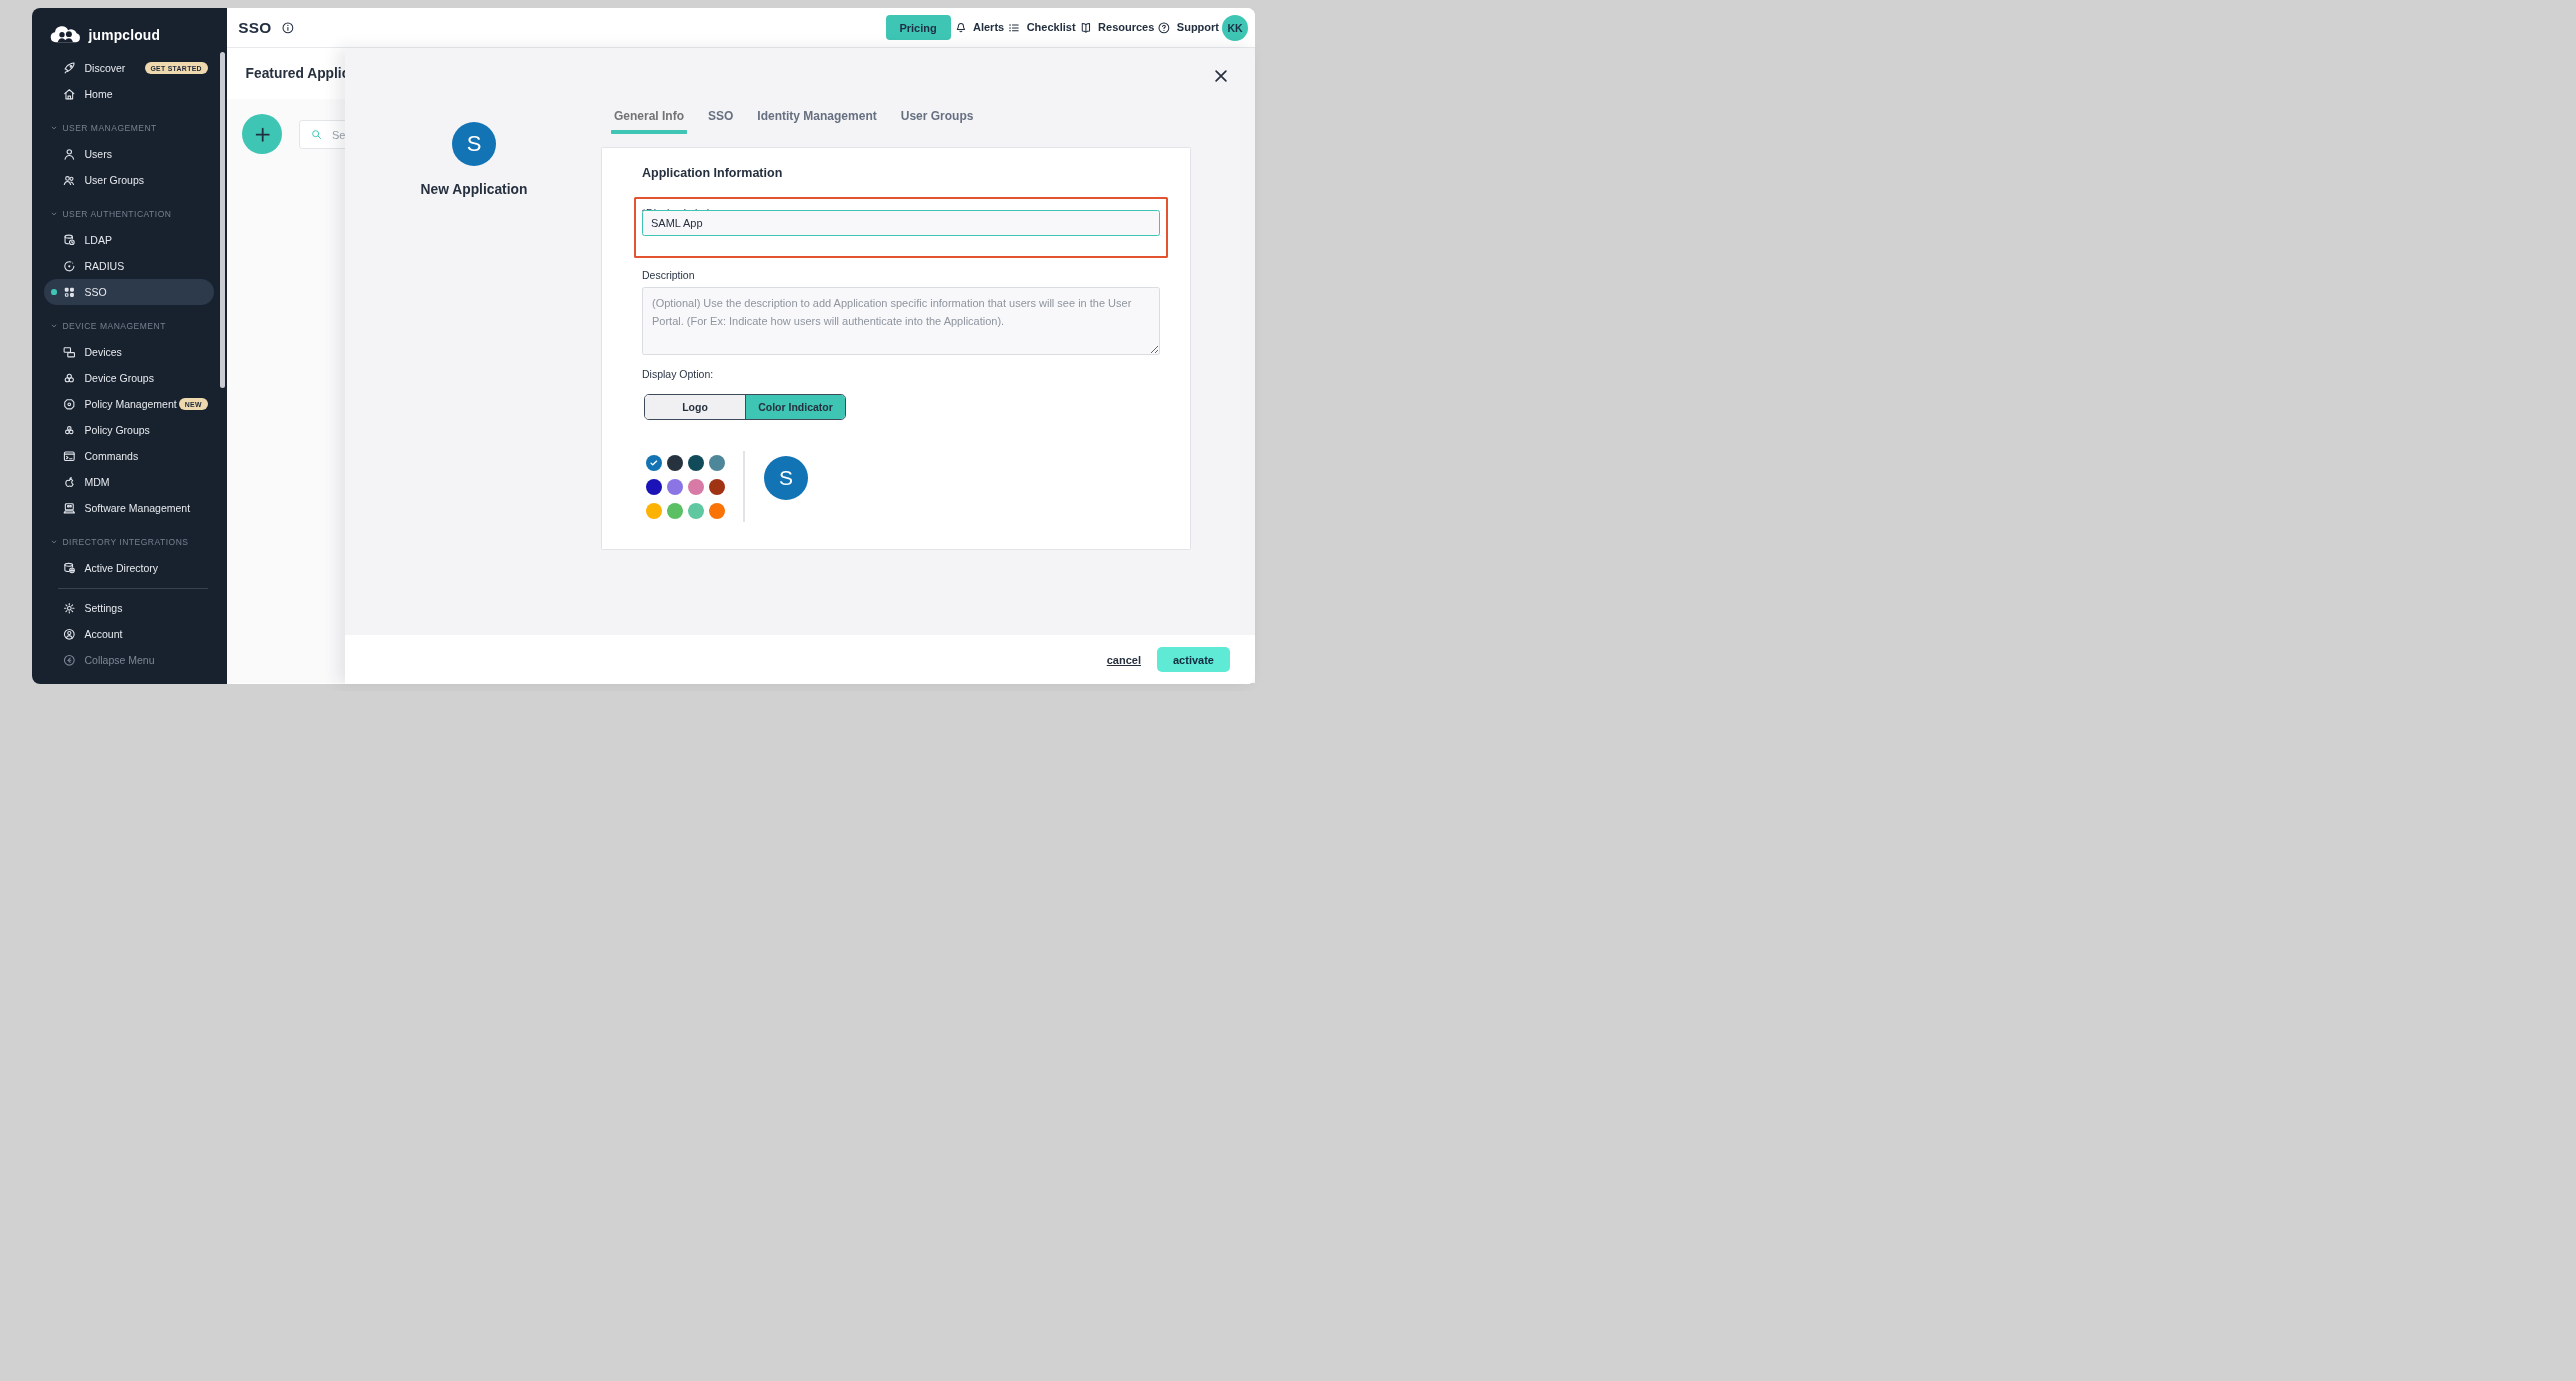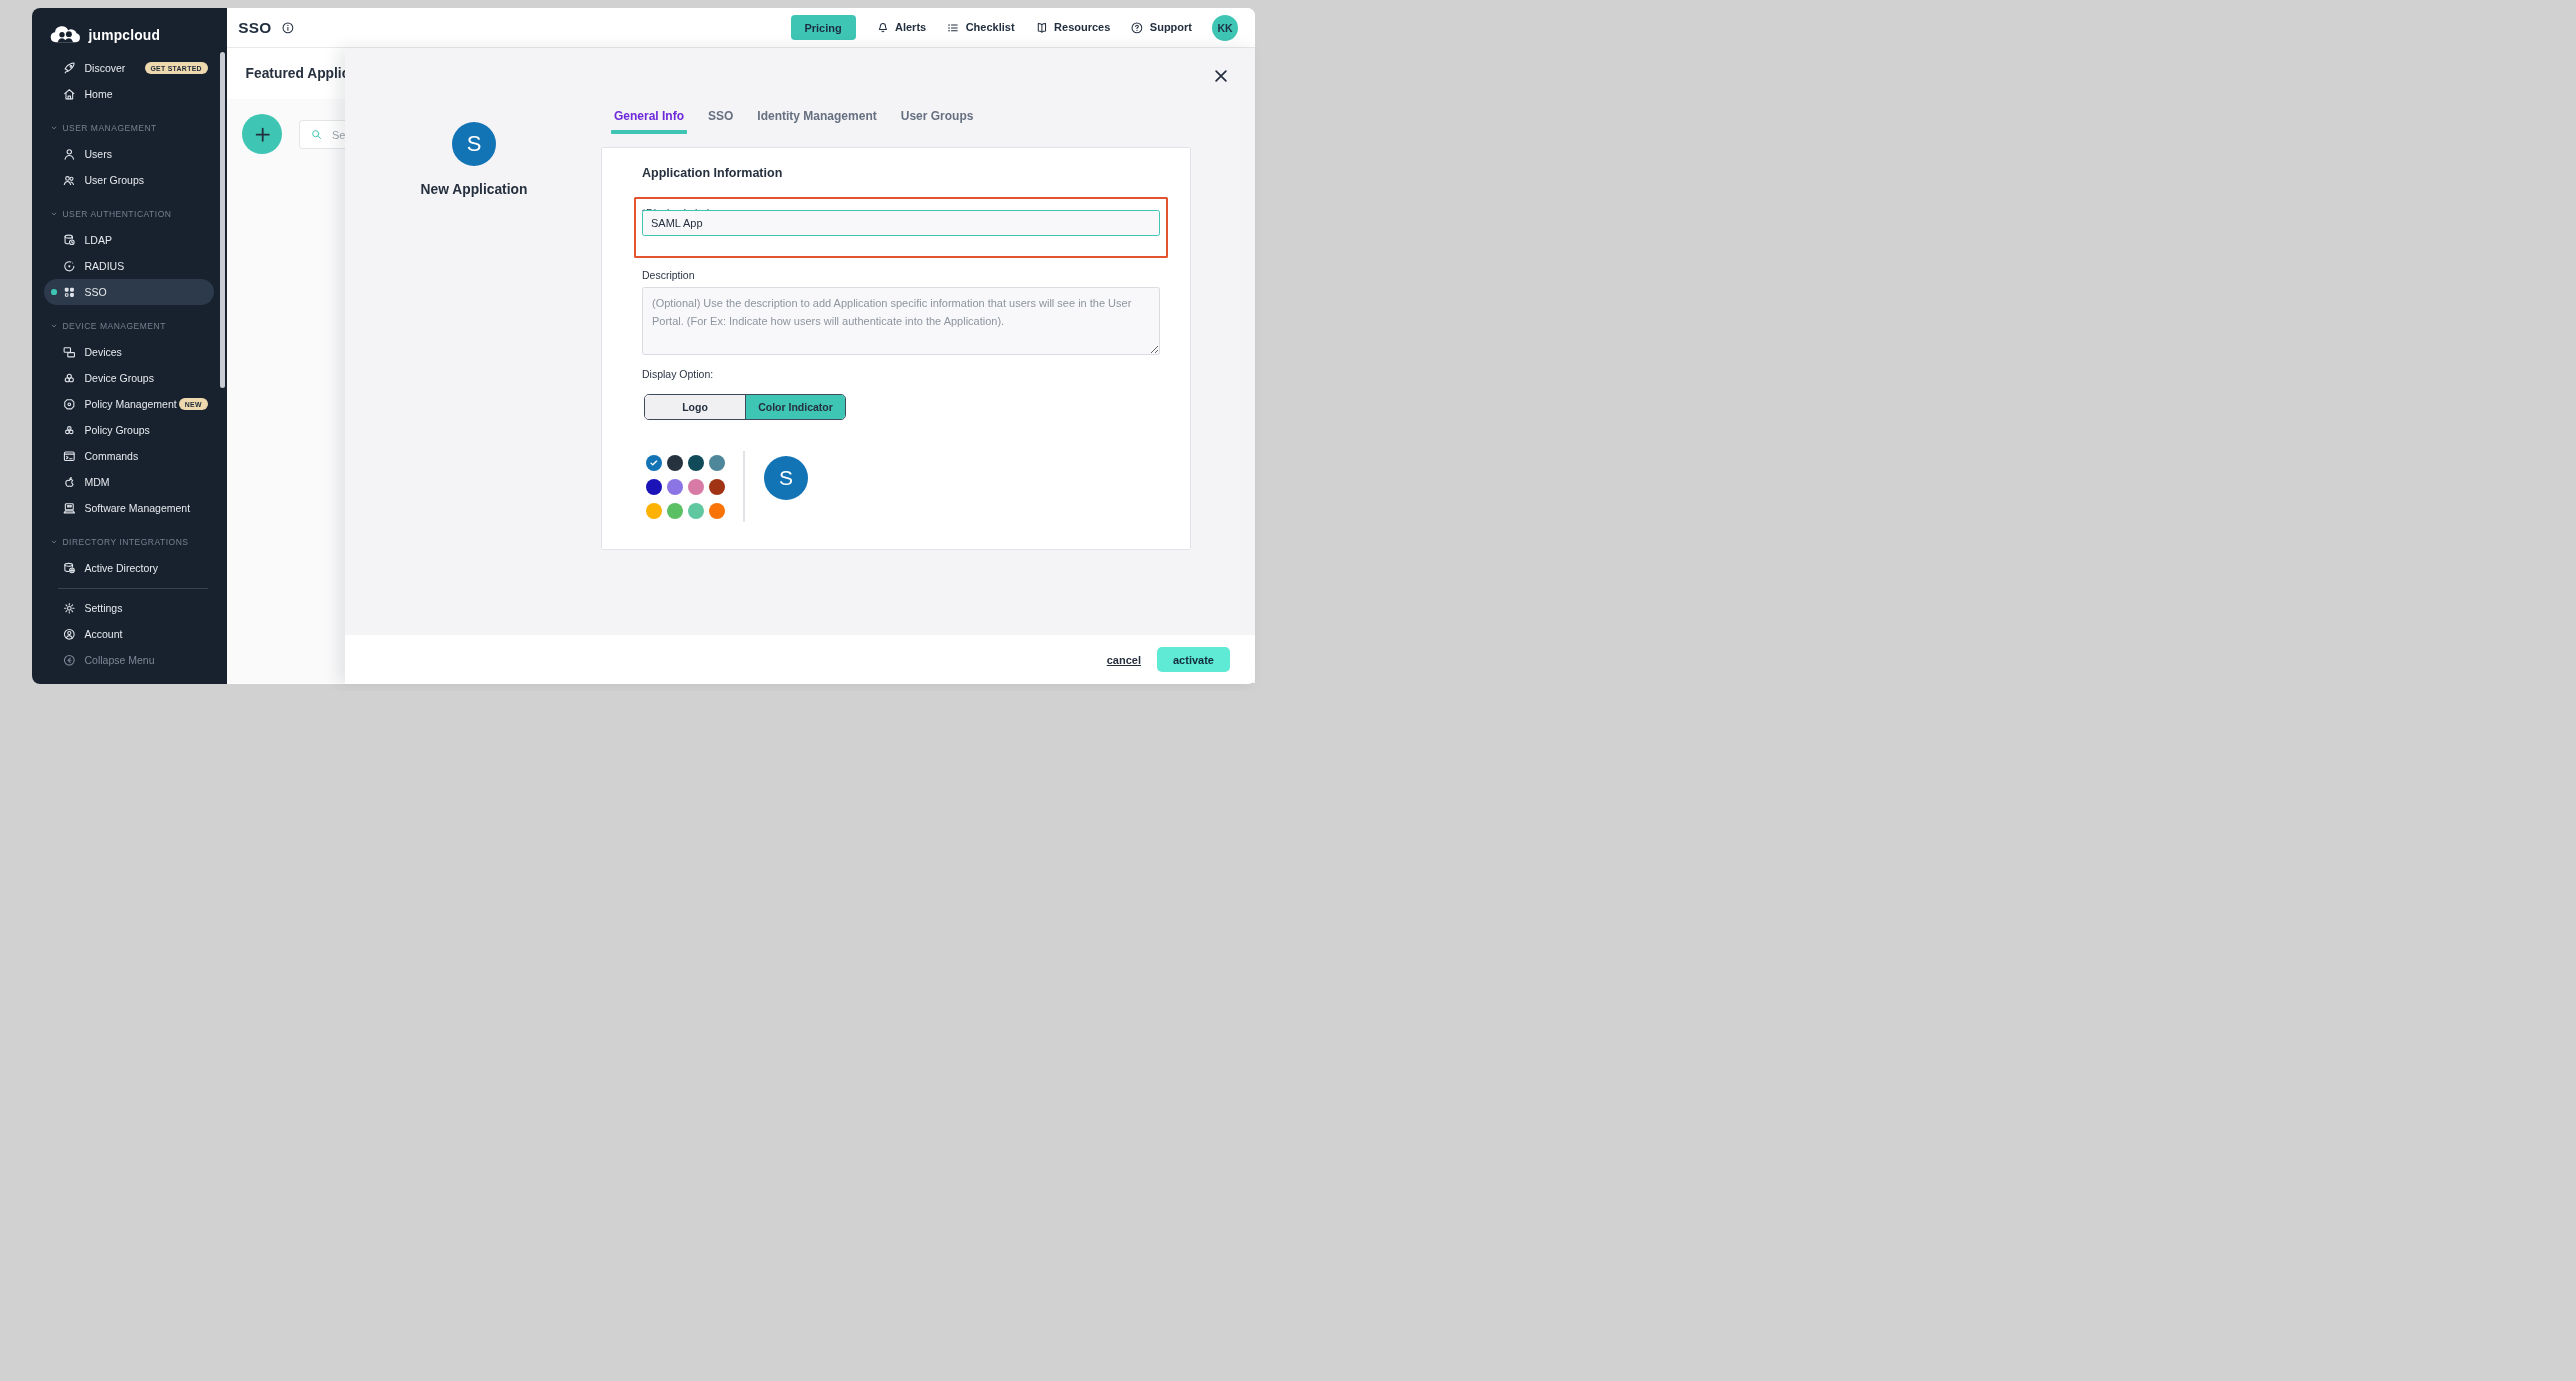--- a/index.html
+++ b/index.html
@@ -24,21 +24,21 @@
   .side-item .dot{position:absolute;left:7.3px;width:5.7px;height:5.7px;border-radius:50%;background:#3ec5b4;}
   .side-badge{margin-left:auto;margin-right:6.5px;background:#eed9ae;color:#1d2838;font-size:6.9px;font-weight:700;letter-spacing:0.3px;padding:2.4px 5.7px;border-radius:6.5px;white-space:nowrap;}
   .side-header{height:26px;margin-top:8px;display:flex;align-items:center;gap:4.9px;padding-left:10.5px;color:#75808f;font-size:8.5px;font-weight:400;letter-spacing:0.5px;white-space:nowrap;}
   .side-header .icon{color:#75808f;}
   .side-divider{border:none;border-top:0.8px solid #39424f;margin:6.5px 19.4px 6.5px 19.4px;}
 
   
   .topbar{position:absolute;left:195px;top:0;width:1028px;height:40px;background:#fff;border-bottom:0.8px solid #e7e9ec;border-radius:0 8px 0 0;display:flex;align-items:center;}
   .tb-title{margin-left:11.3px;font-size:15.4px;font-weight:800;color:#222f3f;letter-spacing:0.2px;}
   .tb-info{margin-left:9.7px;color:#222f3f;}
-  .tb-actions{margin-left:auto;display:flex;align-items:center;gap:20px;padding-right:17px;}
+  .tb-actions{margin-left:auto;display:flex;align-items:center;gap:3px;padding-right:7px;}
   .pricing{background:#3ec5b4;color:#1c2f42;font-weight:700;font-size:11px;padding:6.5px 13.8px;border-radius:4px;border:none;font-family:inherit;cursor:pointer;}
   .tb-item{display:flex;align-items:center;gap:5.7px;font-size:11px;color:#222f3f;font-weight:600;cursor:pointer;}
   .tb-item .icon{color:#222f3f;}
   .avatar{width:26px;height:26px;border-radius:50%;background:#3ec5b4;color:#1c2f42;font-weight:700;font-size:10.5px;display:flex;align-items:center;justify-content:center;cursor:pointer;}
 
   
   .page-header{position:absolute;left:195px;top:40px;width:1028px;height:52px;background:#fff;border-bottom:0.8px solid #e2e6e6;display:flex;align-items:center;}
   .page-title{margin-left:18.6px;font-size:13.8px;font-weight:700;color:#26303e;white-space:nowrap;}
   .content{position:absolute;left:195px;top:91px;width:1028px;height:584px;background:#fafafb;}
   .fab{position:absolute;left:15.4px;top:15.4px;width:40px;height:40px;border-radius:50%;background:#3ec5b4;border:none;display:flex;align-items:center;justify-content:center;color:#222f3f;cursor:pointer;}
@@ -47,21 +47,21 @@
   .search input{border:none;outline:none;background:transparent;font-family:inherit;font-size:11px;color:#26303e;width:121px;}
   .search input::placeholder{color:#9aa1ab;}
 
   
   .modal{position:absolute;left:313px;top:40px;width:910px;height:636px;background:#f4f4f7;border-radius:0 0 8px 0;box-shadow:-6.5px 0 16px rgba(25,35,50,.10);}
   .modal-close{position:absolute;right:24px;top:19.4px;width:19.4px;height:19.4px;background:none;border:none;color:#26303e;cursor:pointer;padding:0;}
   .app-circle{position:absolute;left:107px;top:74px;width:44px;height:44px;border-radius:50%;color:#fff;font-size:22px;font-weight:400;display:flex;align-items:center;justify-content:center;}
   .app-title{position:absolute;left:32px;top:134px;width:194px;text-align:center;font-size:13.8px;font-weight:700;color:#26303e;}
   .tabs{position:absolute;left:269px;top:61px;display:flex;gap:24px;}
   .tab{position:relative;font-size:12px;font-weight:600;color:#667080;padding-bottom:10.5px;cursor:pointer;white-space:nowrap;}
-  .tab.active{color:#6d28d9;font-weight:700;}
+  .tab.active{color:#737373;font-weight:700;}
   .tab.active::after{content:"";position:absolute;left:-3.2px;right:-3.2px;bottom:0;height:3.2px;background:#3ec5b4;border-radius:0.8px;}
 
   .card{position:absolute;left:256px;top:99px;width:590px;height:403px;background:#fff;border:0.8px solid #e2e3e8;border-radius:1.6px;}
   .card-title{position:absolute;left:40px;top:18px;font-size:12.5px;font-weight:700;color:#26303e;}
   .hl-box{position:absolute;left:32px;top:49px;width:534px;height:61px;border:2.4px solid #e4532f;border-radius:1.6px;pointer-events:none;}
   .fld-label{position:absolute;left:40px;font-size:10.5px;font-weight:400;color:#2b3545;}
   .inp{position:absolute;left:40px;width:518px;height:26px;border:1.6px solid #3ec5b4;border-radius:2.4px;background:#f8f8fb;font-family:inherit;font-size:11px;color:#26303e;padding:0 8px;outline:none;}
   .txa{position:absolute;left:40px;width:518px;height:68px;border:0.8px solid #d9dce1;border-radius:2.4px;background:#f8f8fb;font-family:inherit;font-size:11px;color:#26303e;padding:7.3px 9px;line-height:1.6;resize:vertical;outline:none;}
   .txa::placeholder{color:#8e959e;}
   .seg{position:absolute;left:42px;top:246px;display:flex;height:26px;border:0.8px solid #3d4a5c;border-radius:4.9px;overflow:hidden;}

